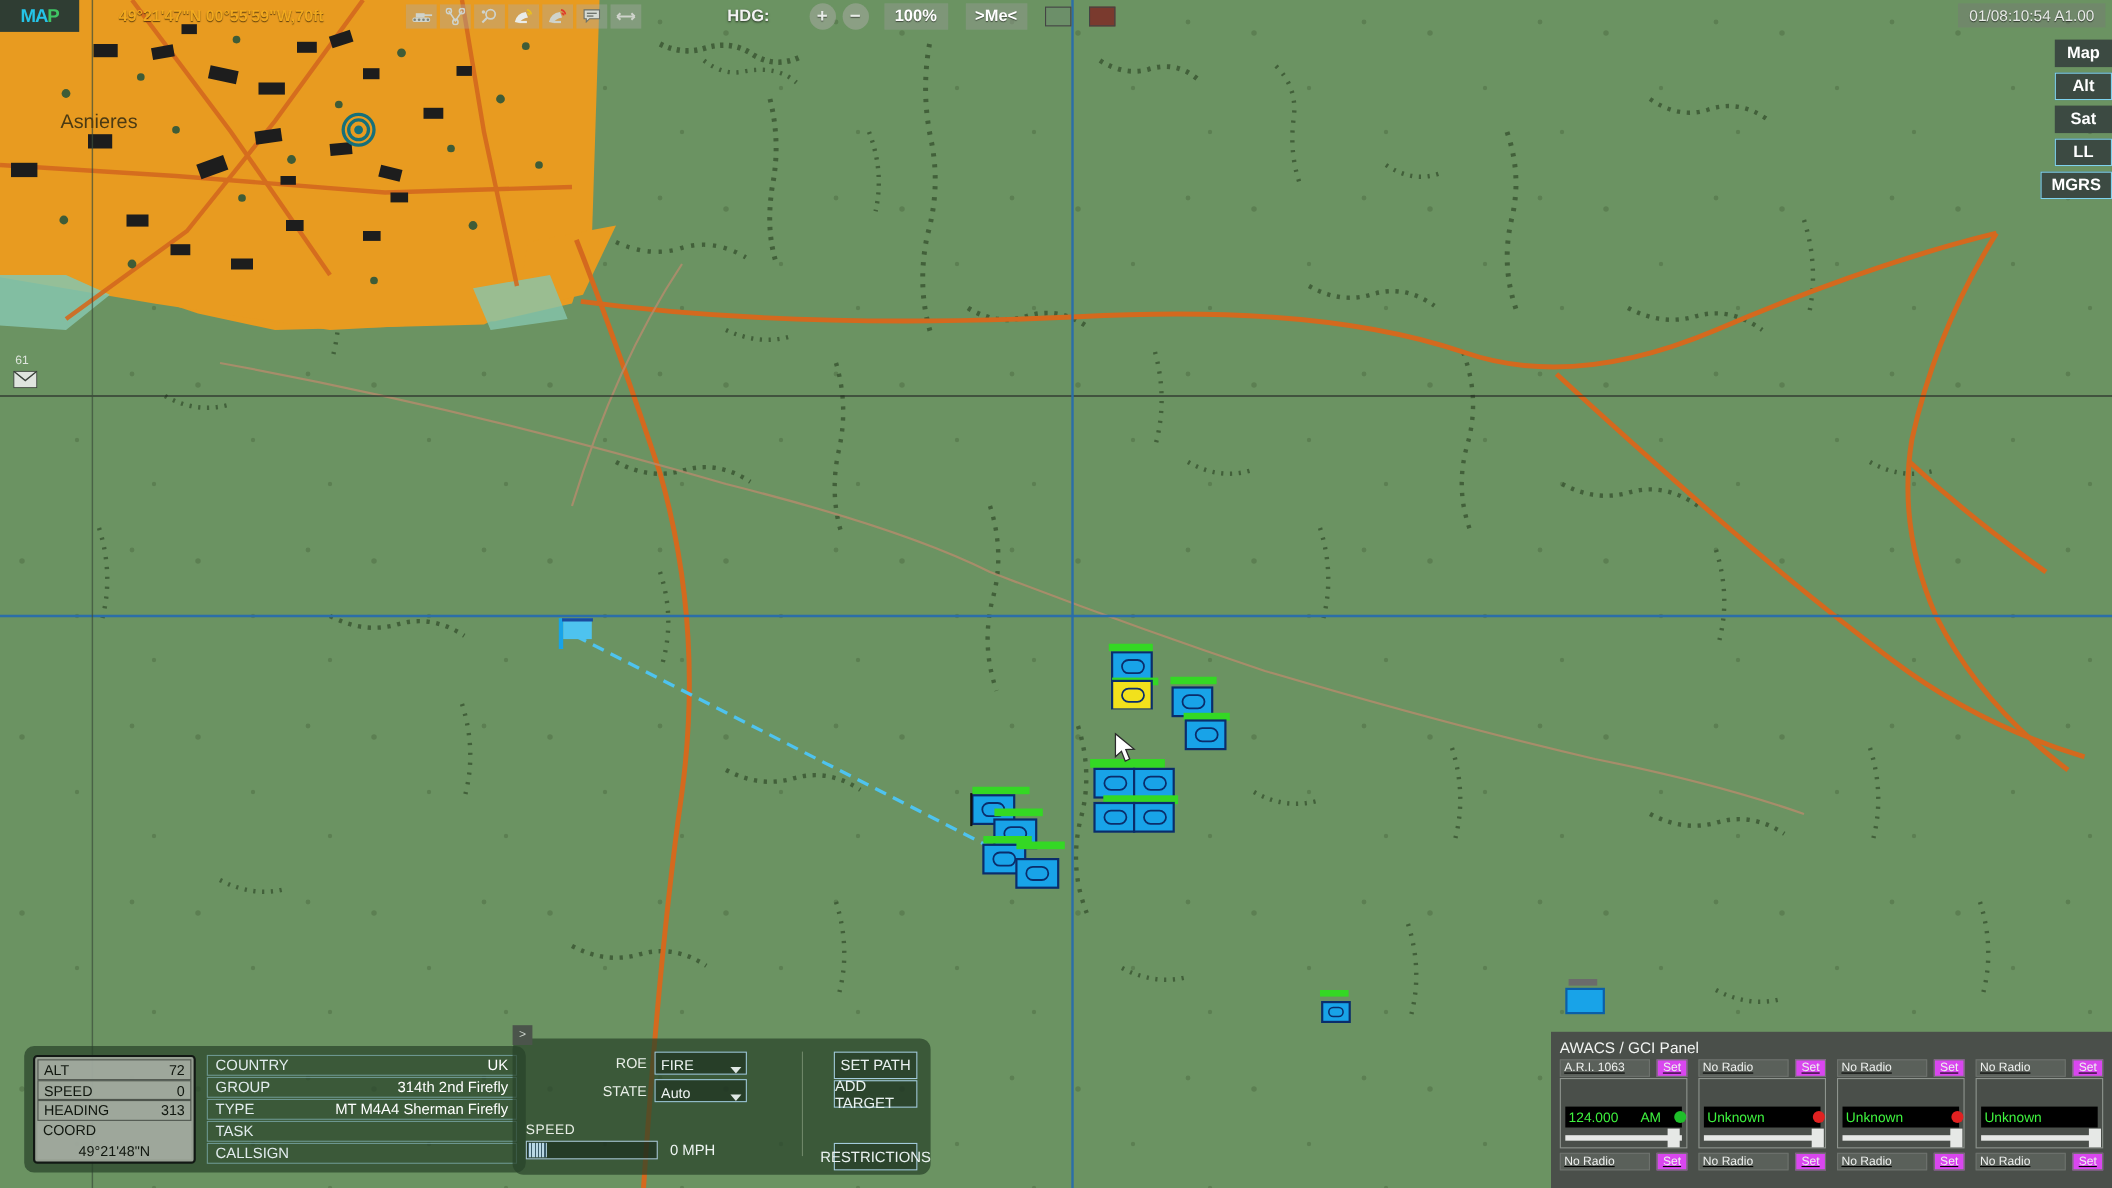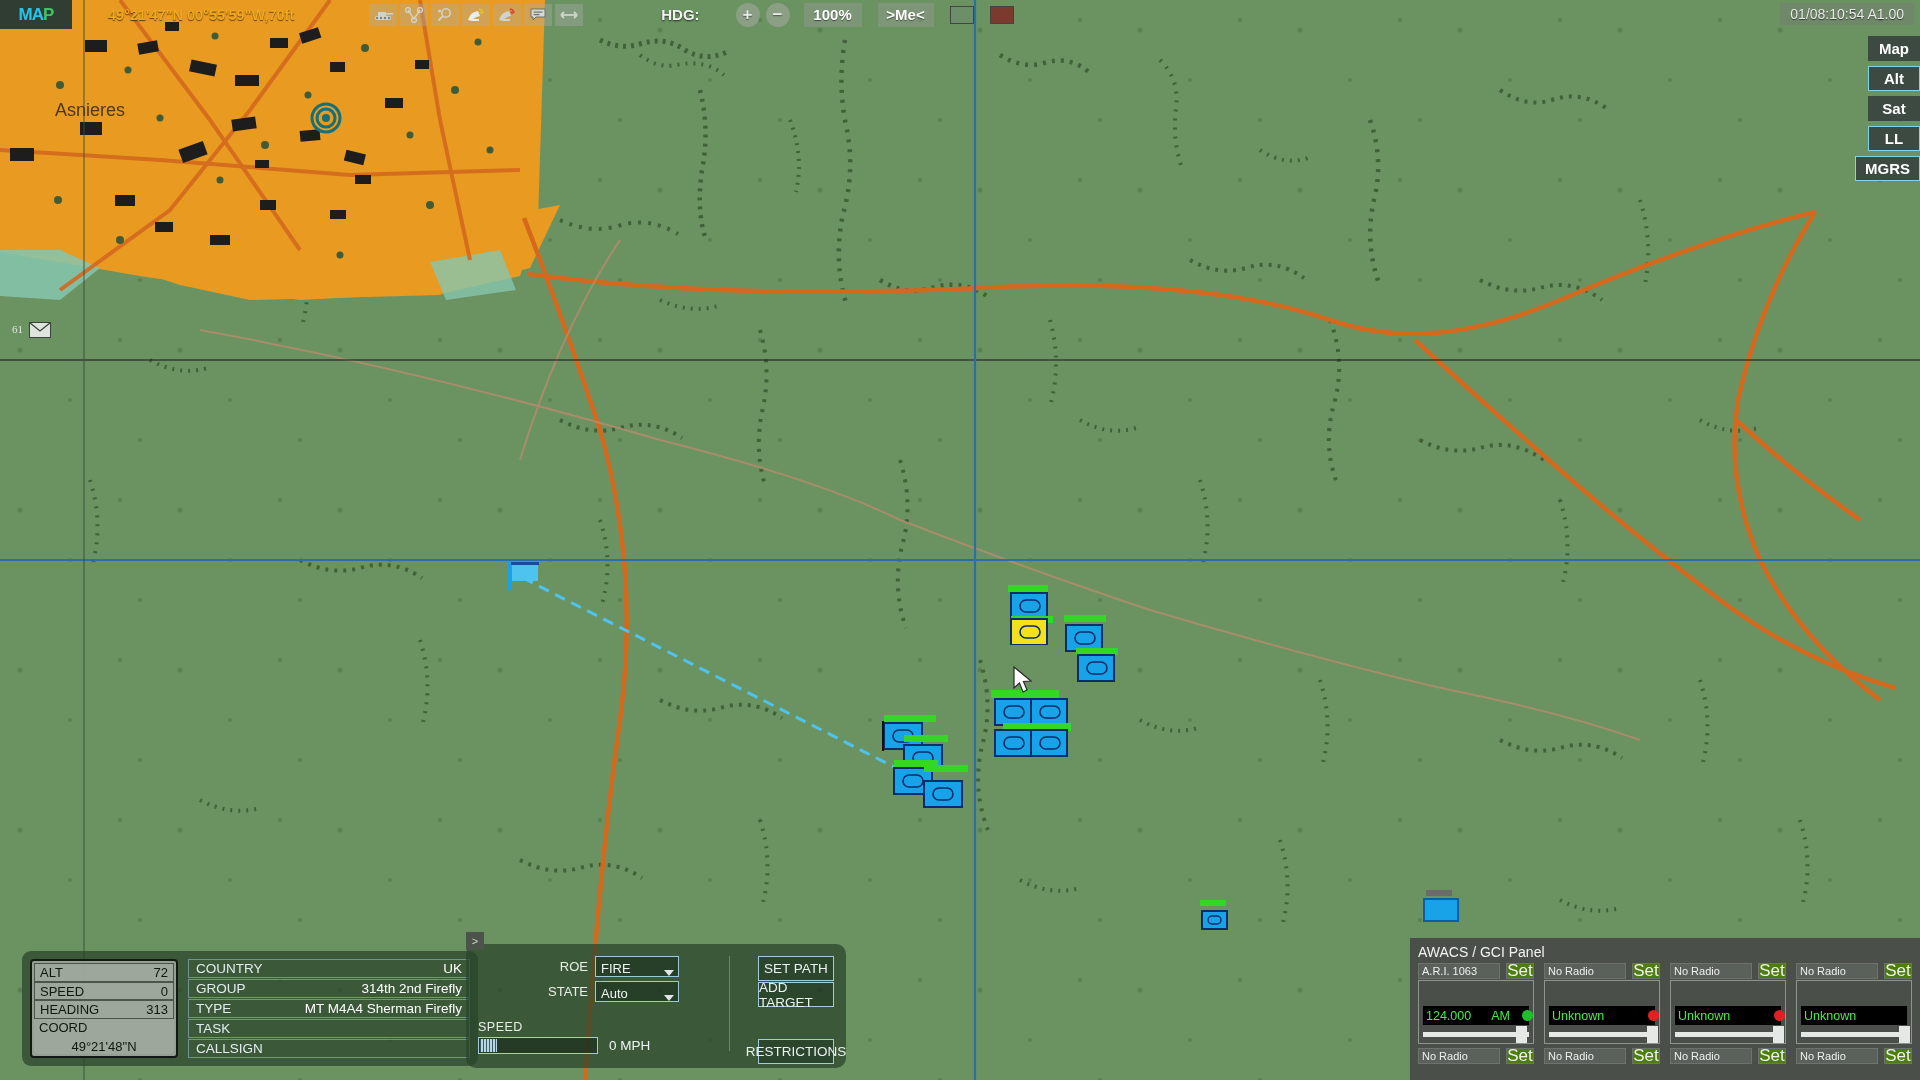--- a/index.html
+++ b/index.html
@@ -107,21 +107,21 @@
     color:#ffffff;
     font-size:15px; font-weight:bold;
     display:flex; align-items:center; justify-content:center;
     border:none;
   }
   .mode-btn.outlined { border:1px solid #7fd3ee; }
 
   
   #mail-marker {
     position:absolute; left:12px; top:322px; z-index:30;
-    display:flex; flex-direction:row; align-items:center;font-family:Liberation Serif, serif;
+    display:flex; flex-direction:column; align-items:center;
   }
   #mail-marker .cnt { color:#dfe6de; font-size:11px; margin-bottom:3px; margin-right:6px;}
 
   
   #unit-panel {
     position:absolute; left:22px; bottom:14px;
     width:456px; height:115px;
     background:rgba(40,66,42,.72);
     border-radius:9px;
     z-index:45;
@@ -239,29 +239,29 @@
     position:absolute; right:0; bottom:0;
     width:510px; height:142px;
     background:#4a4f4a;
     z-index:45;
     padding:6px 8px 0 8px;
     overflow:hidden;
   }
   .awacs-title { color:#f2f4f2; font-size:14px; margin-bottom:3px; }
   .radio-grid { display:flex; gap:10px; }
   .radio-col { width:116px; }
-  .radio-head { display:flex; gap:6px; margin-bottom:1px; }
+  .radio-head { display:flex; gap:6px; margin-bottom:1px;text-decoration:underline; }
   .radio-name {
     flex:1; height:16px; background:#5a605a; color:#eef0ee; font-size:11px;
     display:flex; align-items:center; padding-left:3px;
     border:1px solid #6d726d;
     overflow:hidden; white-space:nowrap;
   }
   .radio-set {
-    width:28px; height:16px; background:#4d7c0f; color:#eef0ee; font-size:17px;
+    width:28px; height:16px; background:#d946ef; color:#eef0ee; font-size:11px;
     display:flex; align-items:center; justify-content:center;
     border:1px solid #6d726d;
   }
   .radio-body { border:1px solid #8e948e; padding:5px 4px 6px 4px; }
   .radio-disp {
     height:19px; background:#000;
     display:flex; align-items:center; justify-content:space-between;
     padding:0 3px;
     position:relative;
     margin-top:20px;

